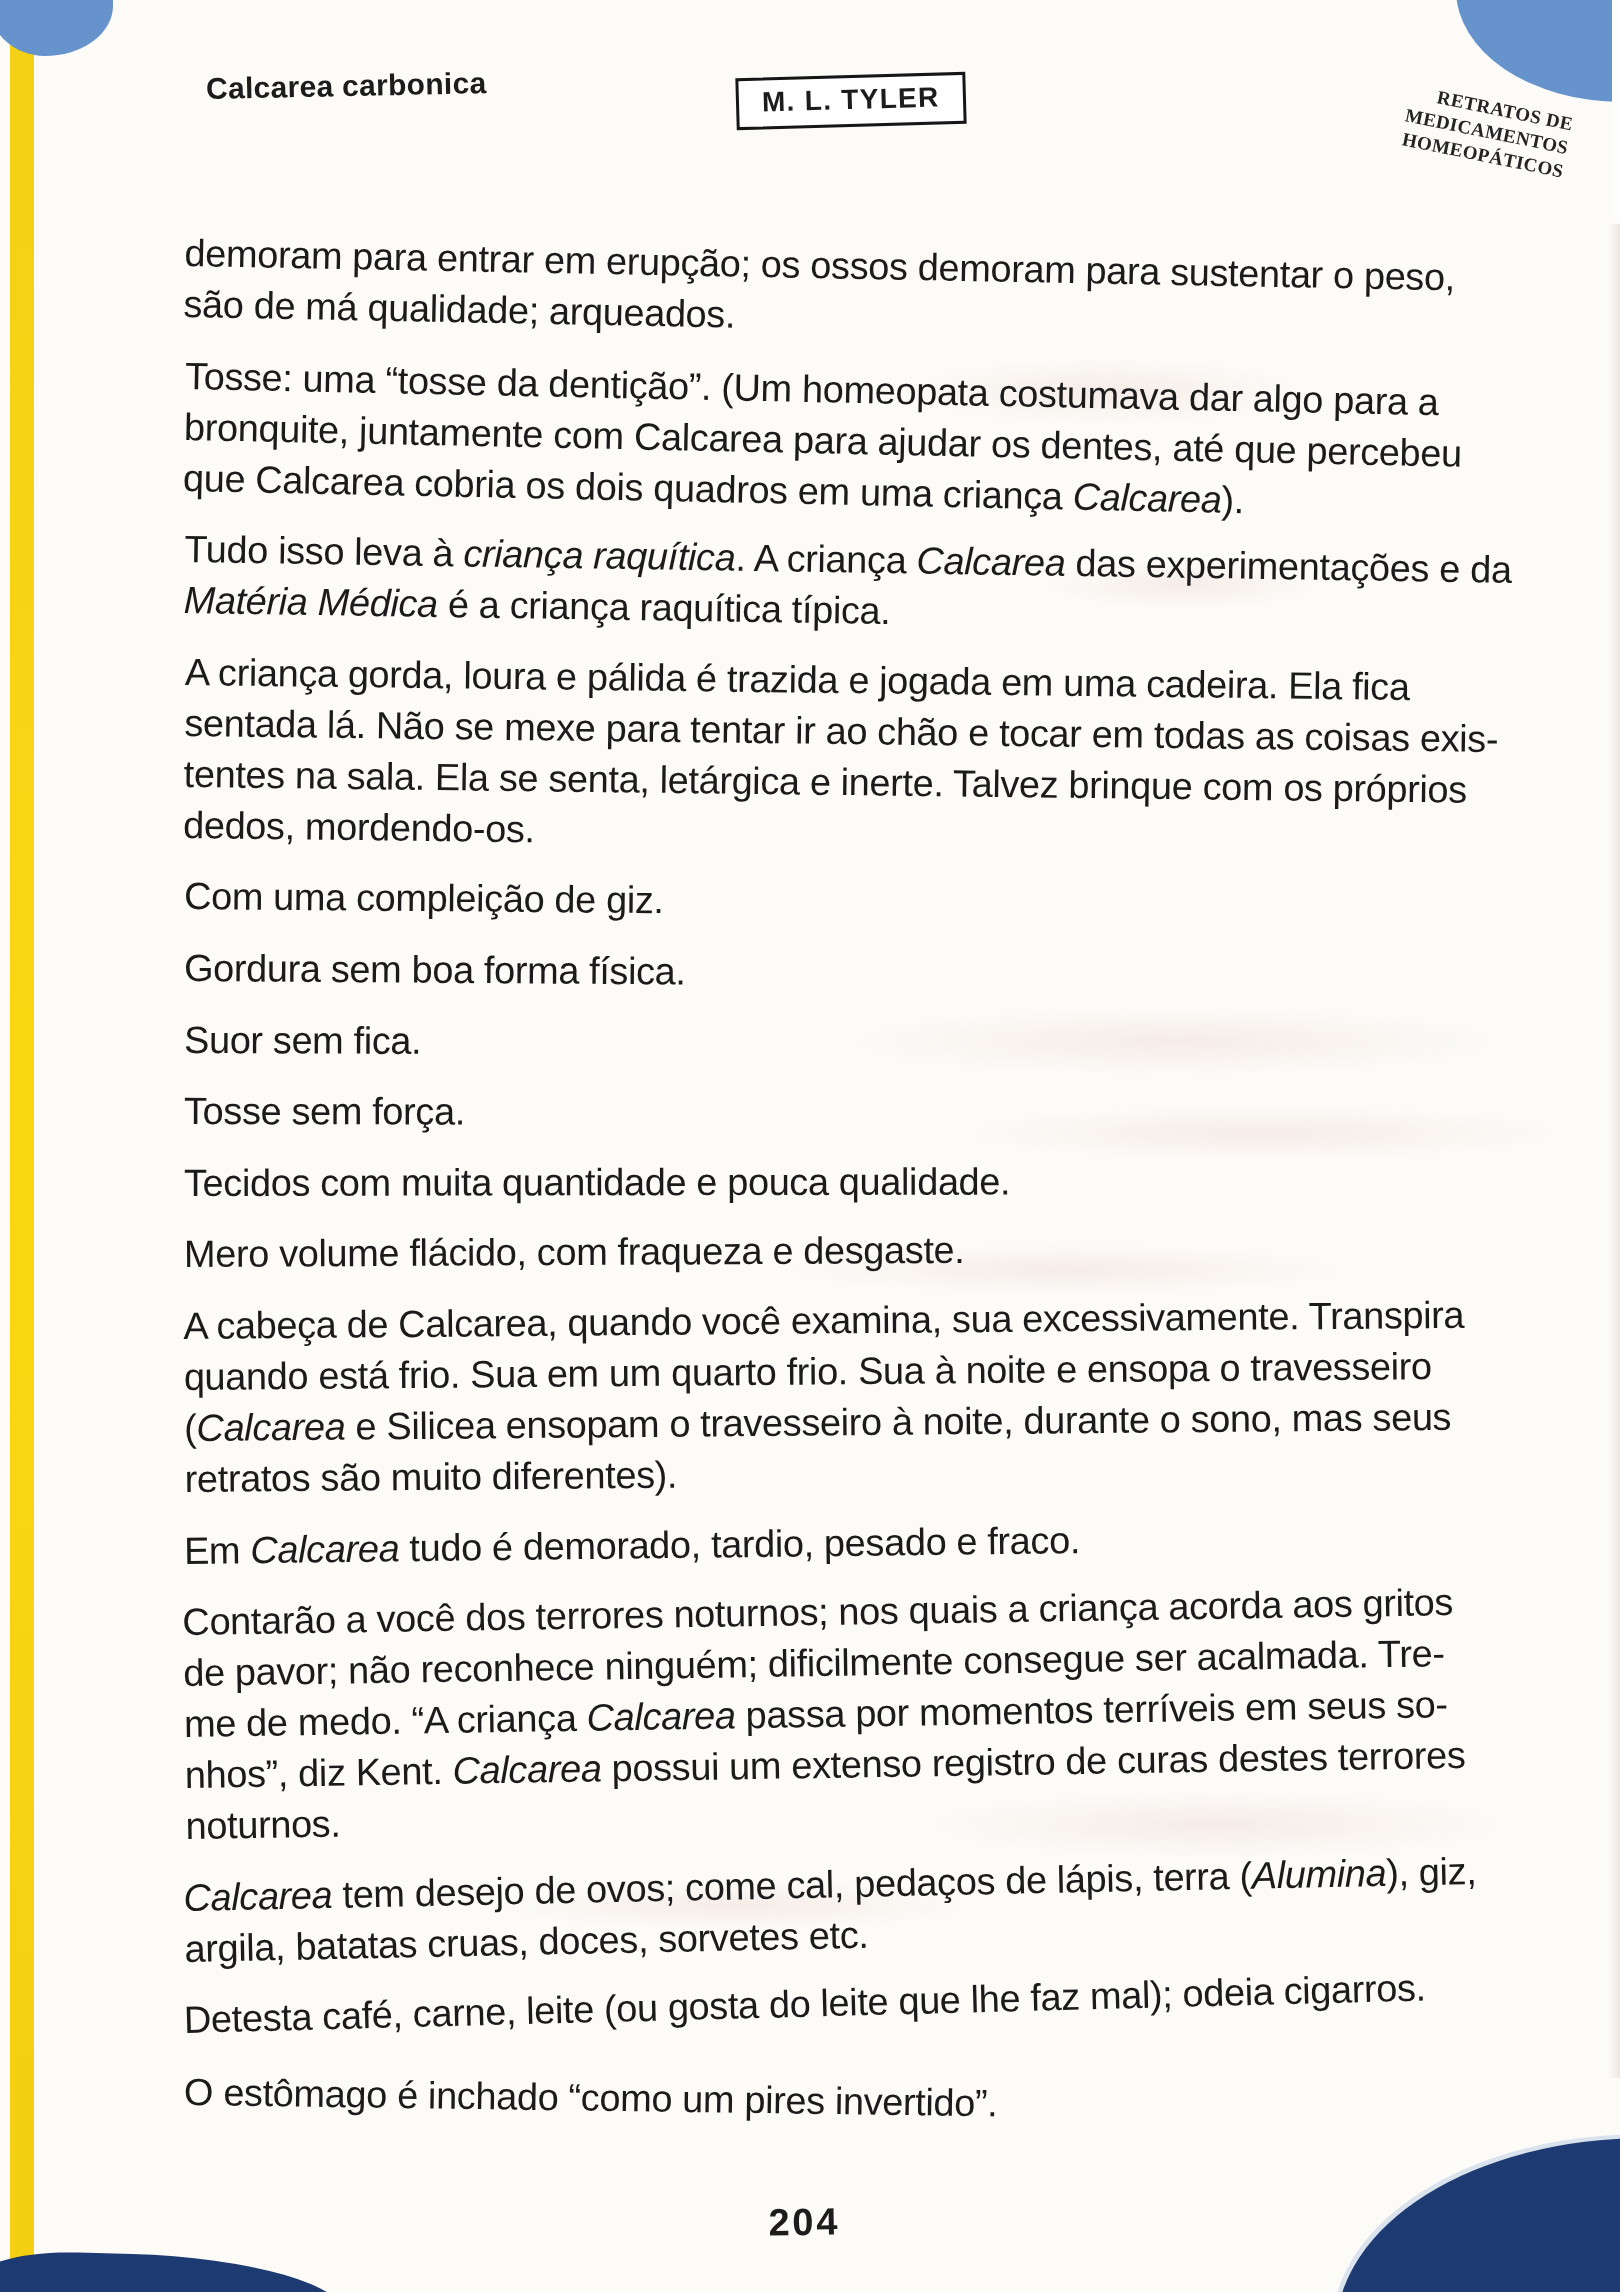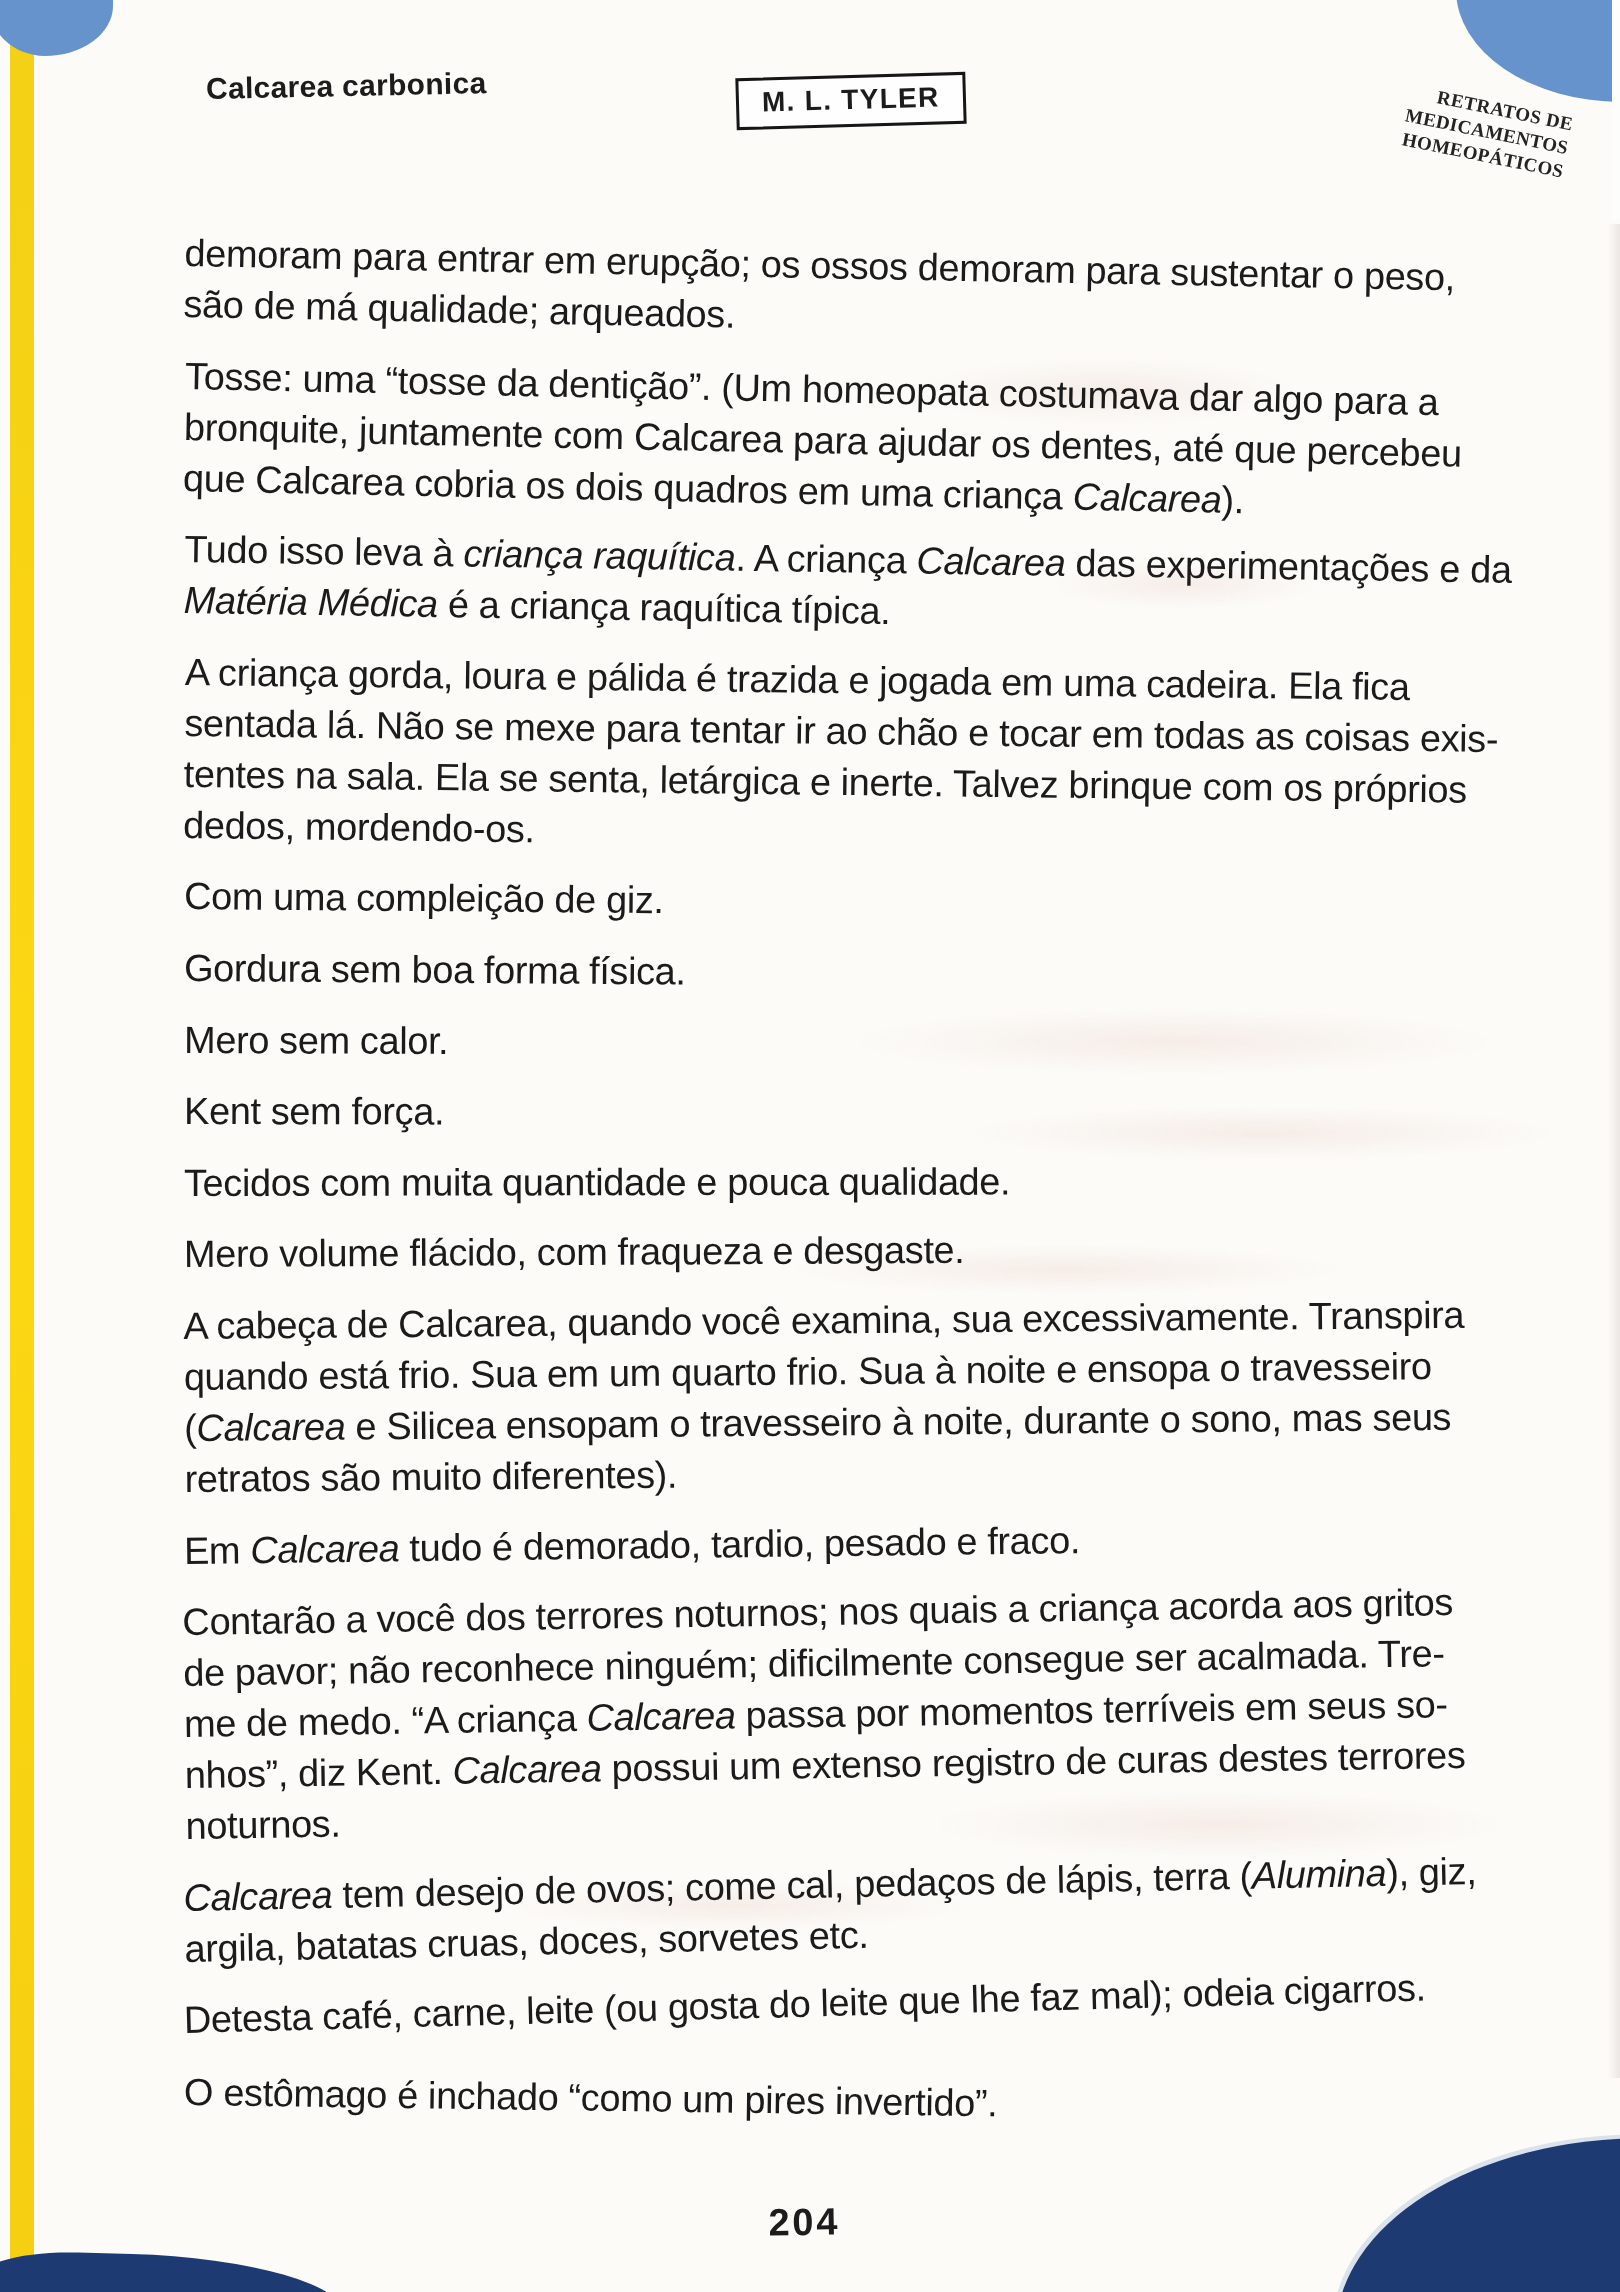--- a/index.html
+++ b/index.html
@@ -144,24 +144,24 @@
         <div class="line"><span>tentes na sala. Ela se senta, letárgica e inerte. Talvez brinque com os próprios</span></div>
         <div class="line"><span>dedos, mordendo-os.</span></div>
       </div>
       <div class="para" style="transform: rotate(0.5deg);">
         <div class="line"><span>Com uma compleição de giz.</span></div>
       </div>
       <div class="para" style="transform: rotate(0.4deg);">
         <div class="line"><span>Gordura sem boa forma física.</span></div>
       </div>
       <div class="para" style="transform: rotate(0.2deg);">
-        <div class="line"><span>Mero sem calor.</span></div>
+        <div class="line"><span>Suor sem fica.</span></div>
       </div>
       <div class="para" style="transform: rotate(0.1deg);">
-        <div class="line"><span>Kent sem força.</span></div>
+        <div class="line"><span>Tosse sem força.</span></div>
       </div>
       <div class="para" style="transform: rotate(-0.1deg);">
         <div class="line"><span>Tecidos com muita quantidade e pouca qualidade.</span></div>
       </div>
       <div class="para" style="transform: rotate(-0.3deg);">
         <div class="line"><span>Mero volume flácido, com fraqueza e desgaste.</span></div>
       </div>
       <div class="para" style="transform: rotate(-0.5deg);">
         <div class="line"><span>A cabeça de Calcarea, quando você examina, sua excessivamente. Transpira</span></div>
         <div class="line"><span>quando está frio. Sua em um quarto frio. Sua à noite e ensopa o travesseiro</span></div>

